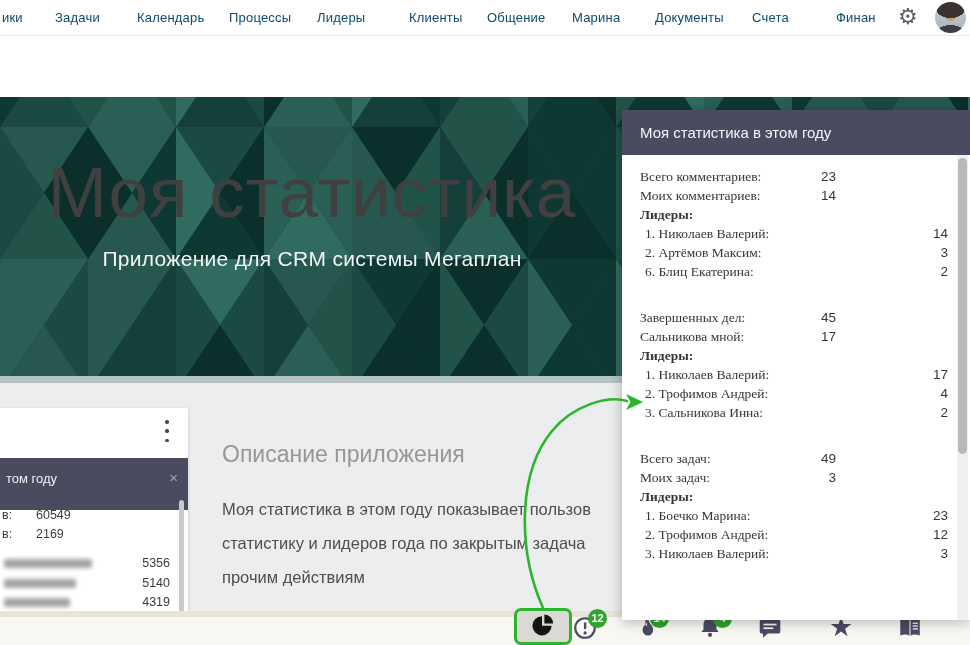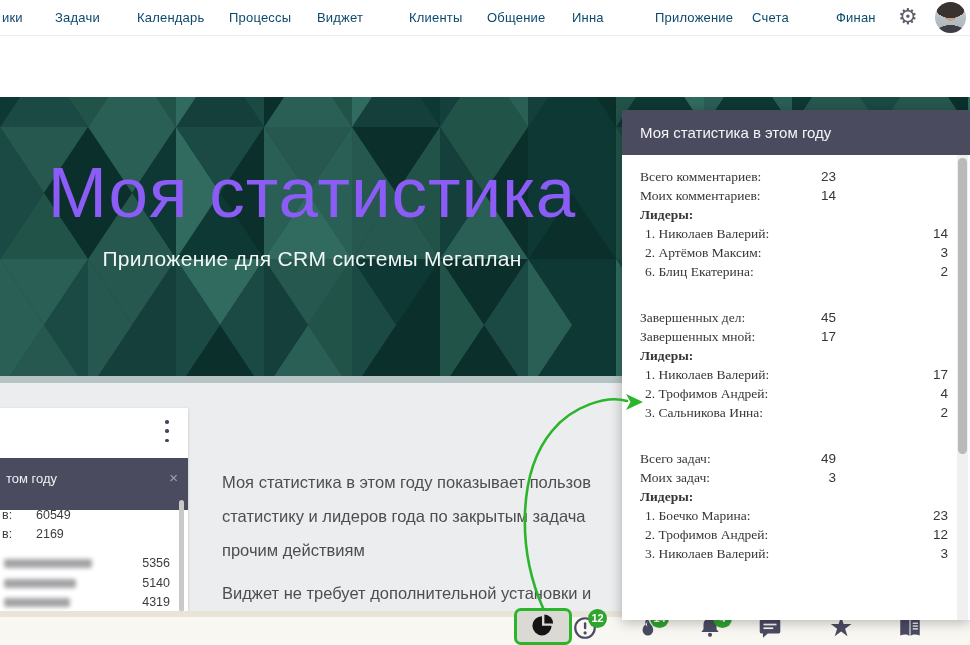--- a/index.html
+++ b/index.html
@@ -16,21 +16,21 @@
        radial-gradient(ellipse 46% 30% at 50% 22%, #3a322e 0 99%, rgba(0,0,0,0) 100%),
        radial-gradient(circle at 50% 40%, #c79e7c 0 26%, rgba(0,0,0,0) 27%),
        radial-gradient(ellipse 75% 42% at 50% 100%, #3e3e46 0 60%, rgba(0,0,0,0) 61%),
        linear-gradient(#c6ced3,#aab3b9);}
   #top-white{position:absolute;left:0;top:35px;width:970px;height:62px;background:#ffffff;}
 
   
   #hero{position:absolute;left:0;top:97px;width:970px;height:279px;background:#16423c;overflow:hidden;}
   #hero-band{position:absolute;left:0;top:376px;width:970px;height:7px;background:#b6c3c5;}
   #hero-text{position:absolute;left:0;top:97px;width:624px;text-align:center;z-index:2;}
-  #hero-title{margin-top:55px;font-size:71px;font-weight:100;color:#8b5cf6;letter-spacing:1px;}
+  #hero-title{margin-top:55px;font-size:71px;font-weight:100;color:#404040;letter-spacing:1px;}
   #hero-sub{margin-top:14px;font-size:21px;font-weight:300;color:#f2f6f5;letter-spacing:.3px;}
 
   
   #description{position:absolute;left:222px;top:441px;width:400px;overflow:hidden;z-index:1;}
   #desc-heading{font-size:23px;color:#969696;font-weight:400;}
   .desc-line{font-size:16.5px;color:#4e4e4e;line-height:34px;white-space:nowrap;}
   #desc-p1{margin-top:24px;}
   #desc-p2{margin-top:9px;}
 
   
@@ -282,20 +282,21 @@
         <polygon points="968,426,968,294,1012,360" fill="#2a5f55"></polygon>
       </svg>
   </div>
   <div id="hero-band"></div>
   <div id="hero-text">
     <div id="hero-title">Моя статистика</div>
     <div id="hero-sub">Приложение для CRM системы Мегаплан</div>
   </div>
 
   <div id="description">
+    <div id="desc-heading">Описание приложения</div>
     <div id="desc-p1">
         <div class="desc-line">Моя статистика в этом году показывает пользов</div>
         <div class="desc-line">статистику и лидеров года по закрытым задача</div>
         <div class="desc-line">прочим действиям</div>
       </div>
     <div id="desc-p2">
         <div class="desc-line">Виджет не требует дополнительной установки и</div>
       </div>
   </div>
 
@@ -330,25 +331,25 @@
   </div>
 
   <div id="top-white"></div>
   <div id="navbar">
     <span id="gear">⚙</span>
     <div id="avatar"></div>
   <div class="nav-item" style="left: 2px;">ики</div>
       <div class="nav-item" style="left: 55px;">Задачи</div>
       <div class="nav-item" style="left: 137px;">Календарь</div>
       <div class="nav-item" style="left: 229px;">Процессы</div>
-      <div class="nav-item" style="left: 317px;">Виджет</div>
+      <div class="nav-item" style="left: 317px;">Лидеры</div>
       <div class="nav-item" style="left: 409px;">Клиенты</div>
       <div class="nav-item" style="left: 487px;">Общение</div>
-      <div class="nav-item" style="left: 572px;">Инна</div>
-      <div class="nav-item" style="left: 655px;">Приложение</div>
+      <div class="nav-item" style="left: 572px;">Марина</div>
+      <div class="nav-item" style="left: 655px;">Документы</div>
       <div class="nav-item" style="left: 752px;">Счета</div>
       <div class="nav-item" style="left: 836px;">Финан</div>
     </div>
 
   <div id="stats-panel">
     <div id="panel-header">
       <span id="panel-title">Моя статистика в этом году</span>
       <span id="panel-close">×</span>
     </div>
     <div id="panel-body">
@@ -376,21 +377,21 @@
             <span class="s-lbl">6. Блиц Екатерина:</span>
             <span class="val-far">2</span>
           </div>
         </div>
         <div class="stat-section">
           <div class="stat-row">
             <span class="s-lbl">Завершенных дел:</span>
             <span class="val-mid">45</span>
           </div>
           <div class="stat-row">
-            <span class="s-lbl">Завершенных мной:</span>
+            <span class="s-lbl">Сальникова мной:</span>
             <span class="val-mid">17</span>
           </div>
           <div class="stat-row">
             <span class="s-lbl s-bold">Лидеры:</span>
           </div>
           <div class="stat-row leader">
             <span class="s-lbl">1. Николаев Валерий:</span>
             <span class="val-far">17</span>
           </div>
           <div class="stat-row leader">

